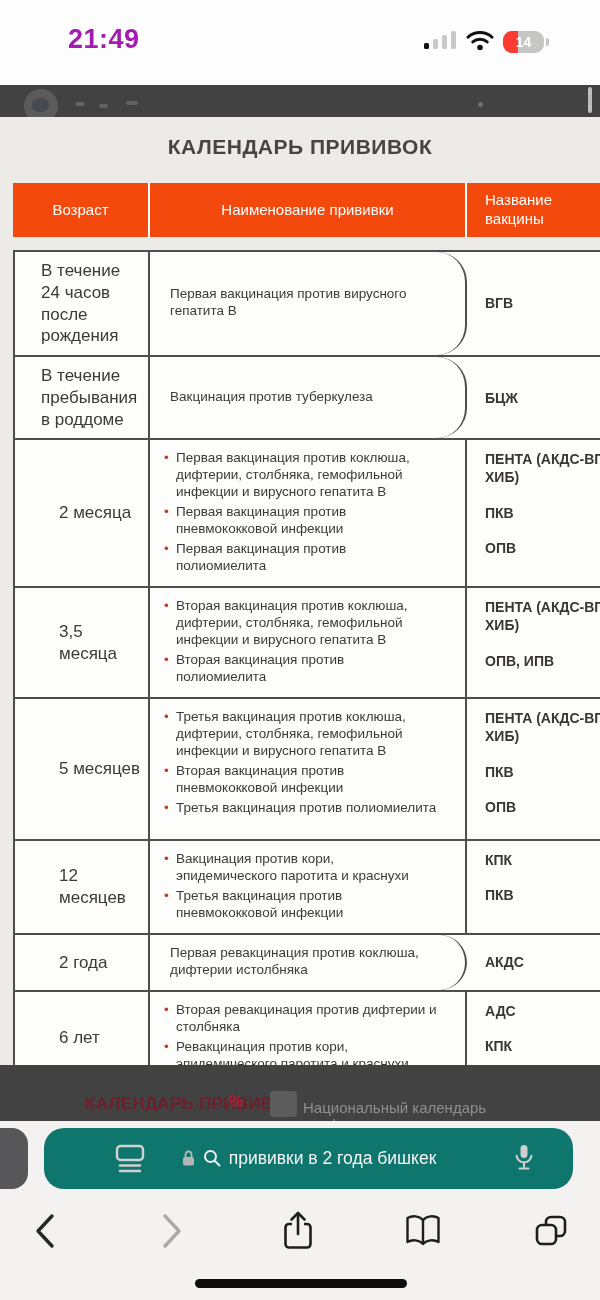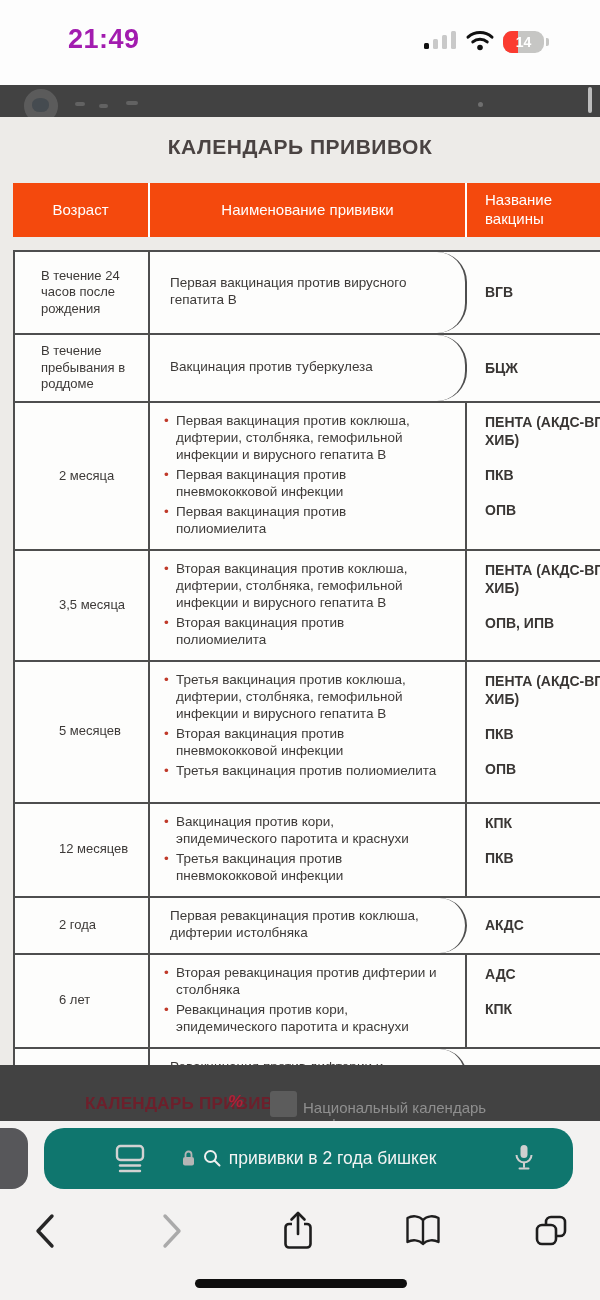--- a/index.html
+++ b/index.html
@@ -51,21 +51,21 @@
   .t-row:nth-child(2){min-height:58px;}
   .t-row:nth-child(3){min-height:111px;}
   .t-row:nth-child(4){min-height:79px;}
   .t-row:nth-child(5){min-height:106px;}
   .t-row:nth-child(6){min-height:81px;}
   .t-row:nth-child(7){min-height:43px;}
   .t-row:nth-child(8){min-height:79px;}
   .t-row:nth-child(9){min-height:38px;}
   .t-row:nth-child(10){min-height:64px;}
   .age-cell{display:flex;align-items:center;border-right:2px solid #4e4e4e;
-            padding:8px 6px 8px 26px;font-size:13px;line-height:1.28;color:#3d3a38;}
+            padding:8px 6px 8px 26px;font-size:17px;line-height:1.28;color:#3d3a38;}
   .age-cell.short{justify-content:flex-start;padding-left:44px;}
   .desc-cell{display:flex;flex-direction:column;border-right:2px solid #4e4e4e;
              padding:9px 12px 9px 14px;font-size:13.5px;line-height:1.26;color:#3d3a38;}
   .desc-cell .item{max-width:262px;margin-bottom:3px;}
   .item.bulleted{position:relative;padding-left:12px;}
   .bullet{position:absolute;left:0;top:0;color:var(--bullet-red);}
   .t-row.centered .desc-cell{justify-content:center;border-radius:30px;}
   .t-row.centered .desc-cell .item{padding-left:6px;}
   .vaccine-cell{display:flex;flex-direction:column;padding:10px 0 6px 18px;
                 font-size:14px;font-weight:700;color:#393634;line-height:1.3;}

